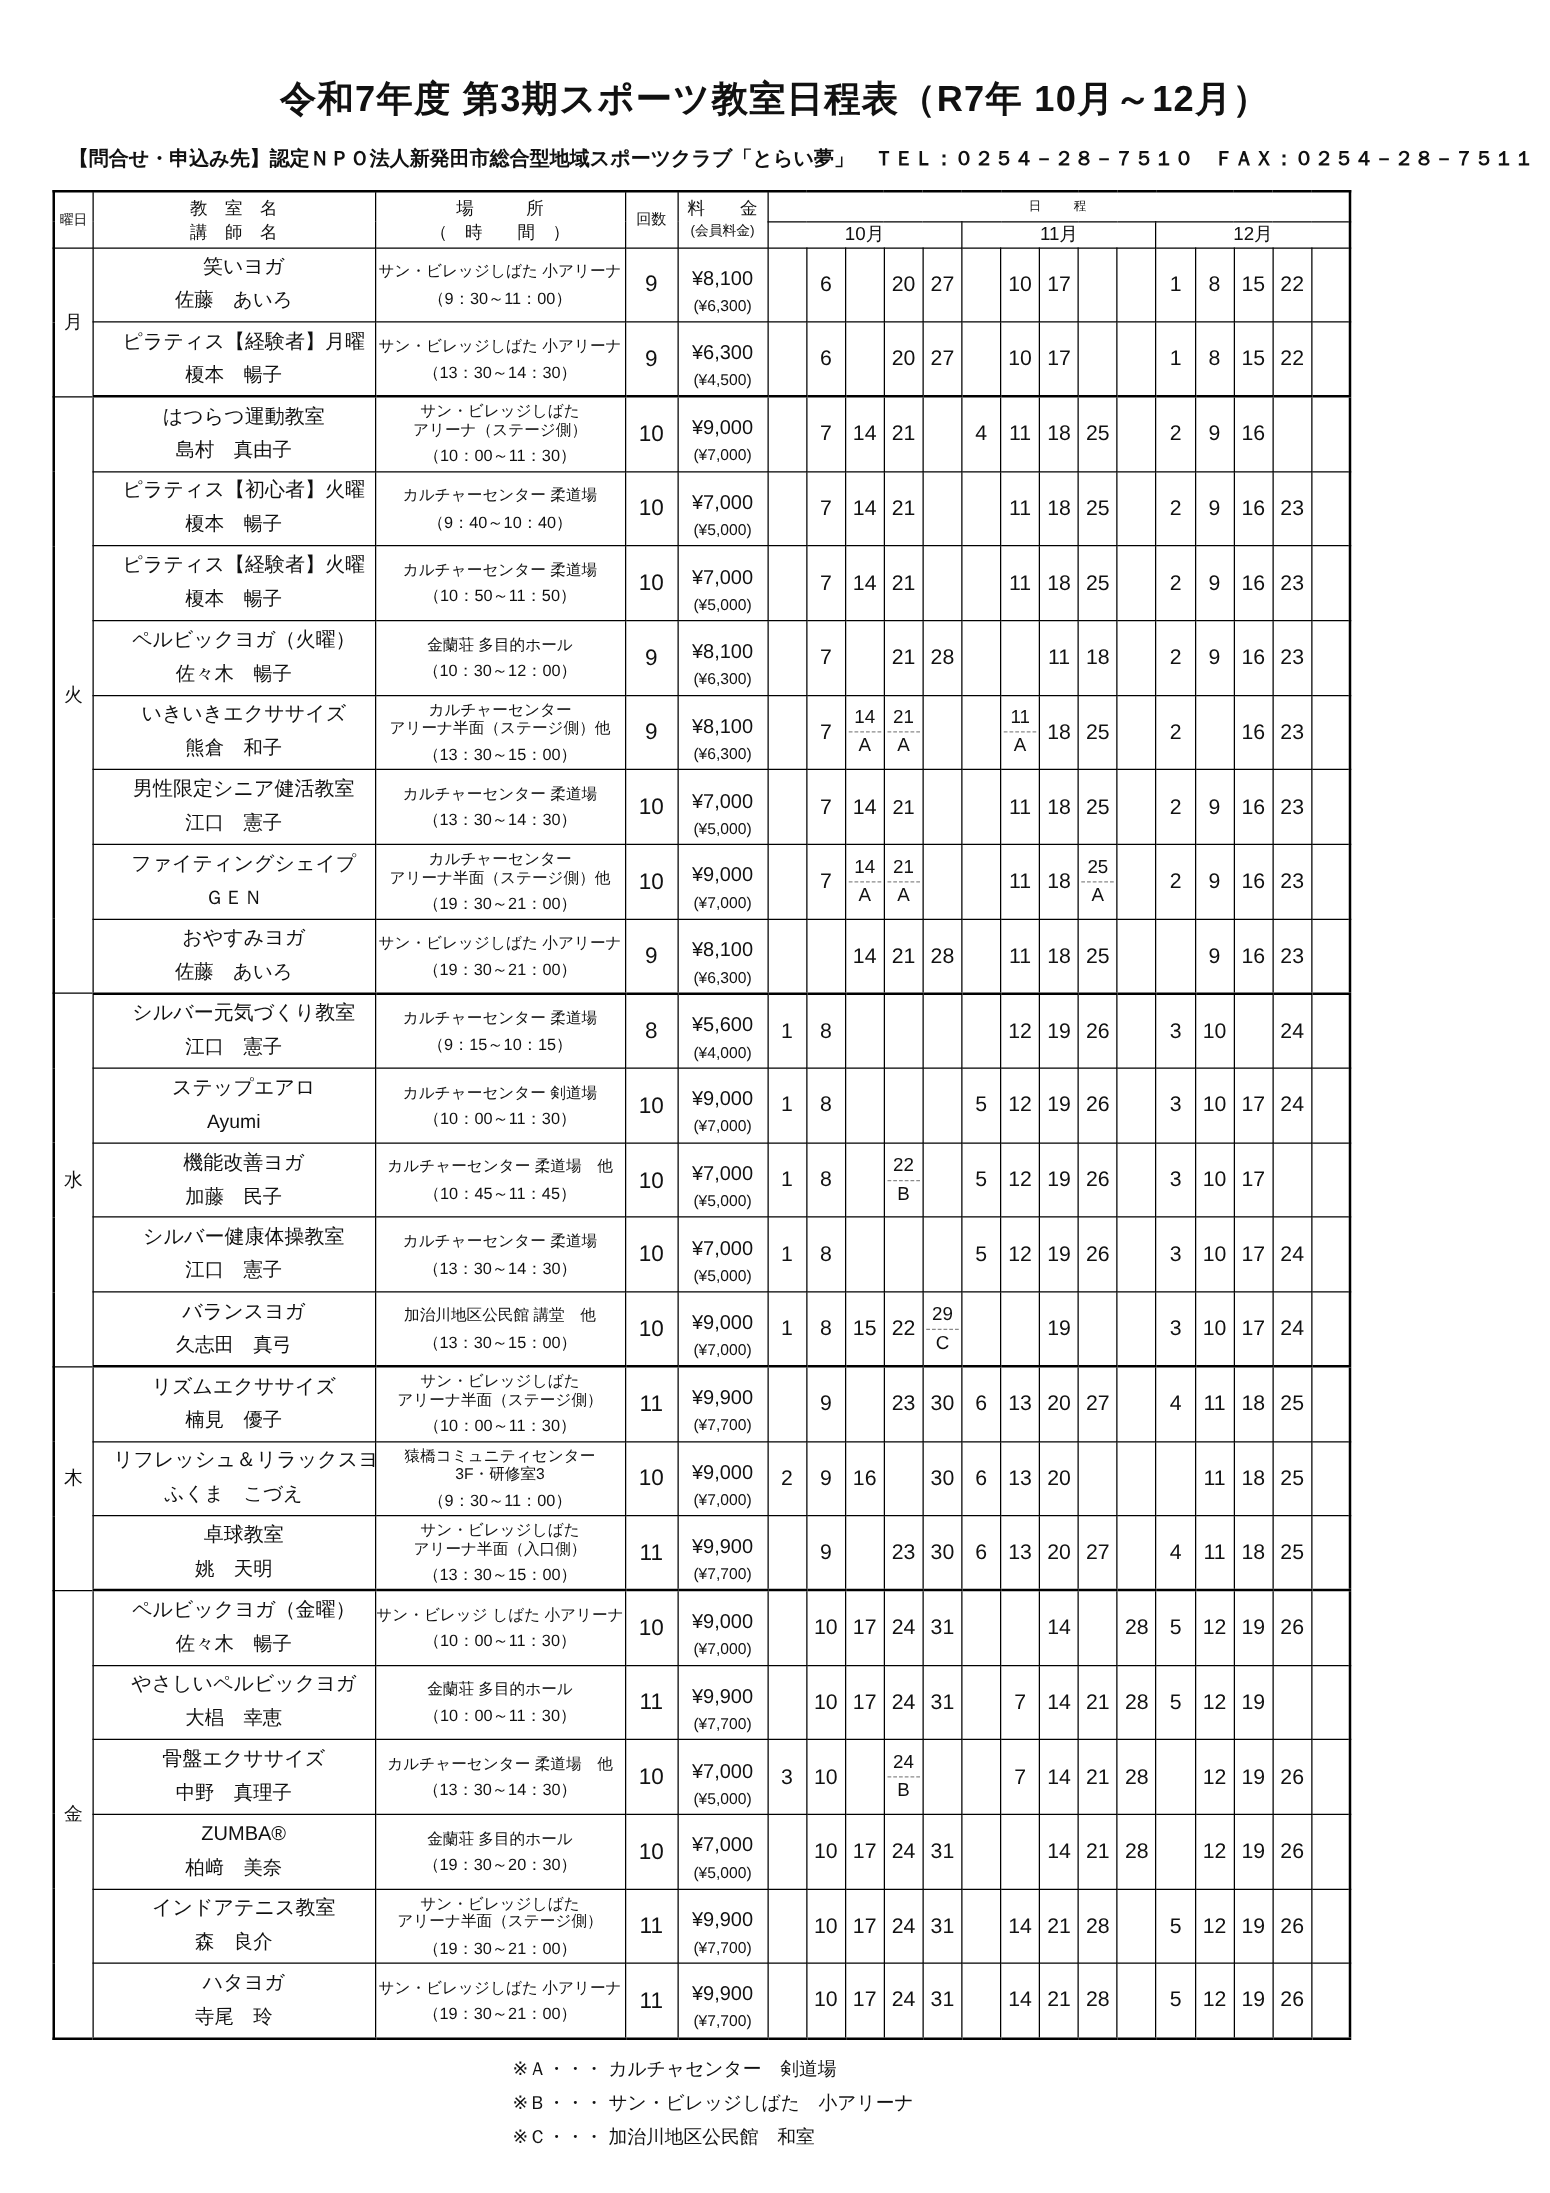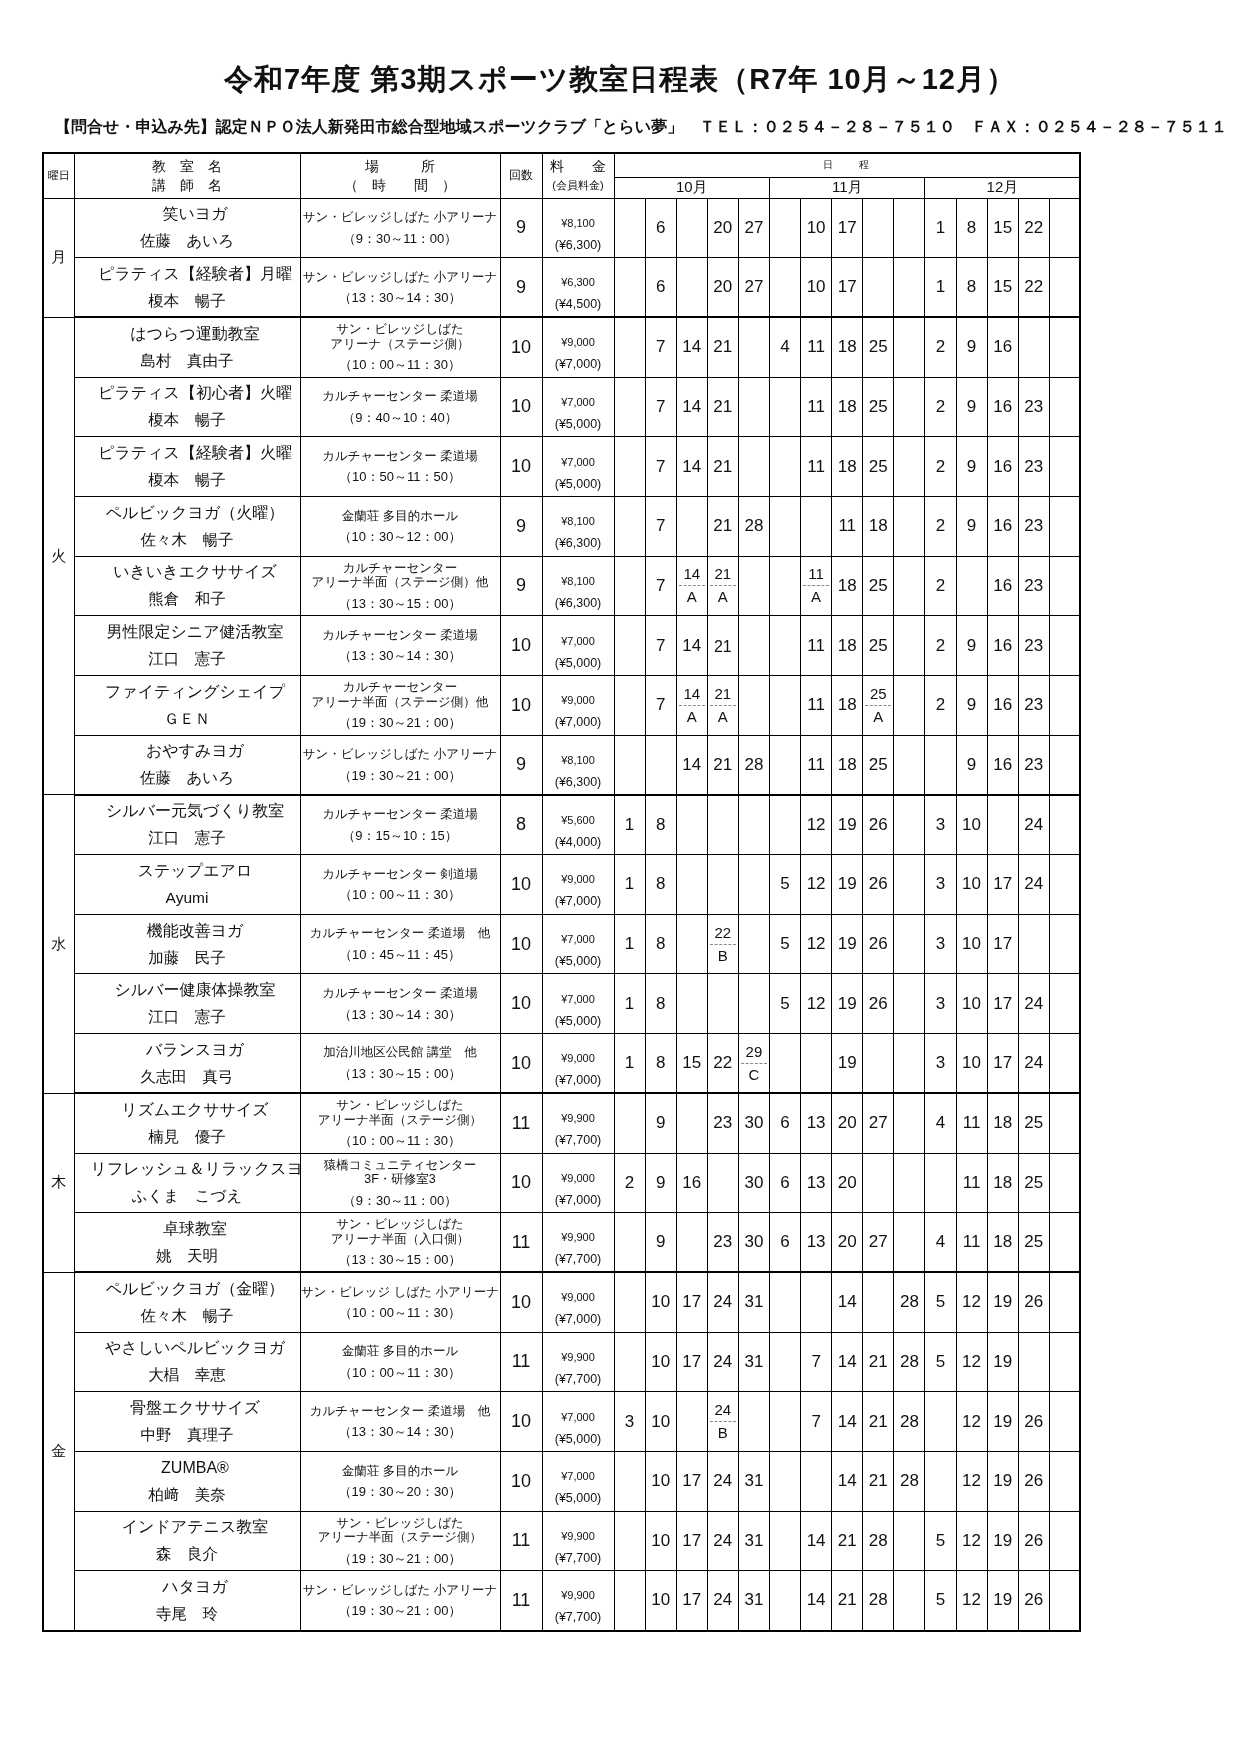--- a/index.html
+++ b/index.html
@@ -19,21 +19,21 @@
   .c-day-h{font-size:11px;}
   .c-count-h{font-size:12px;}
   .h-sched{font-size:10px;letter-spacing:2px;}
   tbody tr{height:59.7px;}
   td.day-cell{font-size:15px;}
   td.class-cell .cname{font-size:16px;line-height:20px;white-space:nowrap;margin-left:16px;}
   td.class-cell .tname{font-size:15.5px;line-height:20px;margin-top:7px;white-space:nowrap;}
   td.place-cell .pline{font-size:12.5px;line-height:14.5px;white-space:nowrap;}
   td.place-cell .ptime{font-size:13px;line-height:15px;margin-top:6px;white-space:nowrap;}
   td.count-cell{font-size:18px;}
-  td.fee-cell .fv{font-size:11px;line-height:19px;margin-top:12px;}
+  td.fee-cell .fv{font-size:16px;line-height:19px;margin-top:12px;}
   td.fee-cell .fm{font-size:12.5px;line-height:17px;margin-top:4px;}
   td.date-cell{font-size:17px;}
   td.mstart,th.mstart{border-left-width:2px;}
   tr.gend td{border-bottom-width:2px;}
   .split{display:flex;flex-direction:column;align-items:center;justify-content:center;height:100%;}
   .split .sv{font-size:15px;line-height:22px;border-bottom:1px dashed #8a8a8a;min-width:26px;text-align:center;}
   .split .ss{font-size:15px;line-height:22px;}
   .dtop{height:100%;display:flex;align-items:flex-start;justify-content:center;padding-top:3px;font-size:16px;}
   .notes{position:absolute;left:410px;top:1642px;}
   .note-line{font-size:15px;line-height:27px;font-weight:400;white-space:nowrap;}
@@ -869,14 +869,19 @@
           <td class="date-cell"></td>
           <td class="date-cell mstart">5</td>
           <td class="date-cell">12</td>
           <td class="date-cell">19</td>
           <td class="date-cell">26</td>
           <td class="date-cell"></td>
         </tr>
       </tbody>
   </table>
 
+  <div class="notes">
+    <div class="note-line">※Ａ・・・ カルチャセンター　剣道場</div>
+    <div class="note-line">※Ｂ・・・ サン・ビレッジしばた　小アリーナ</div>
+    <div class="note-line">※Ｃ・・・ 加治川地区公民館　和室</div>
+  </div>
 
 </div>
 
 </body></html>

